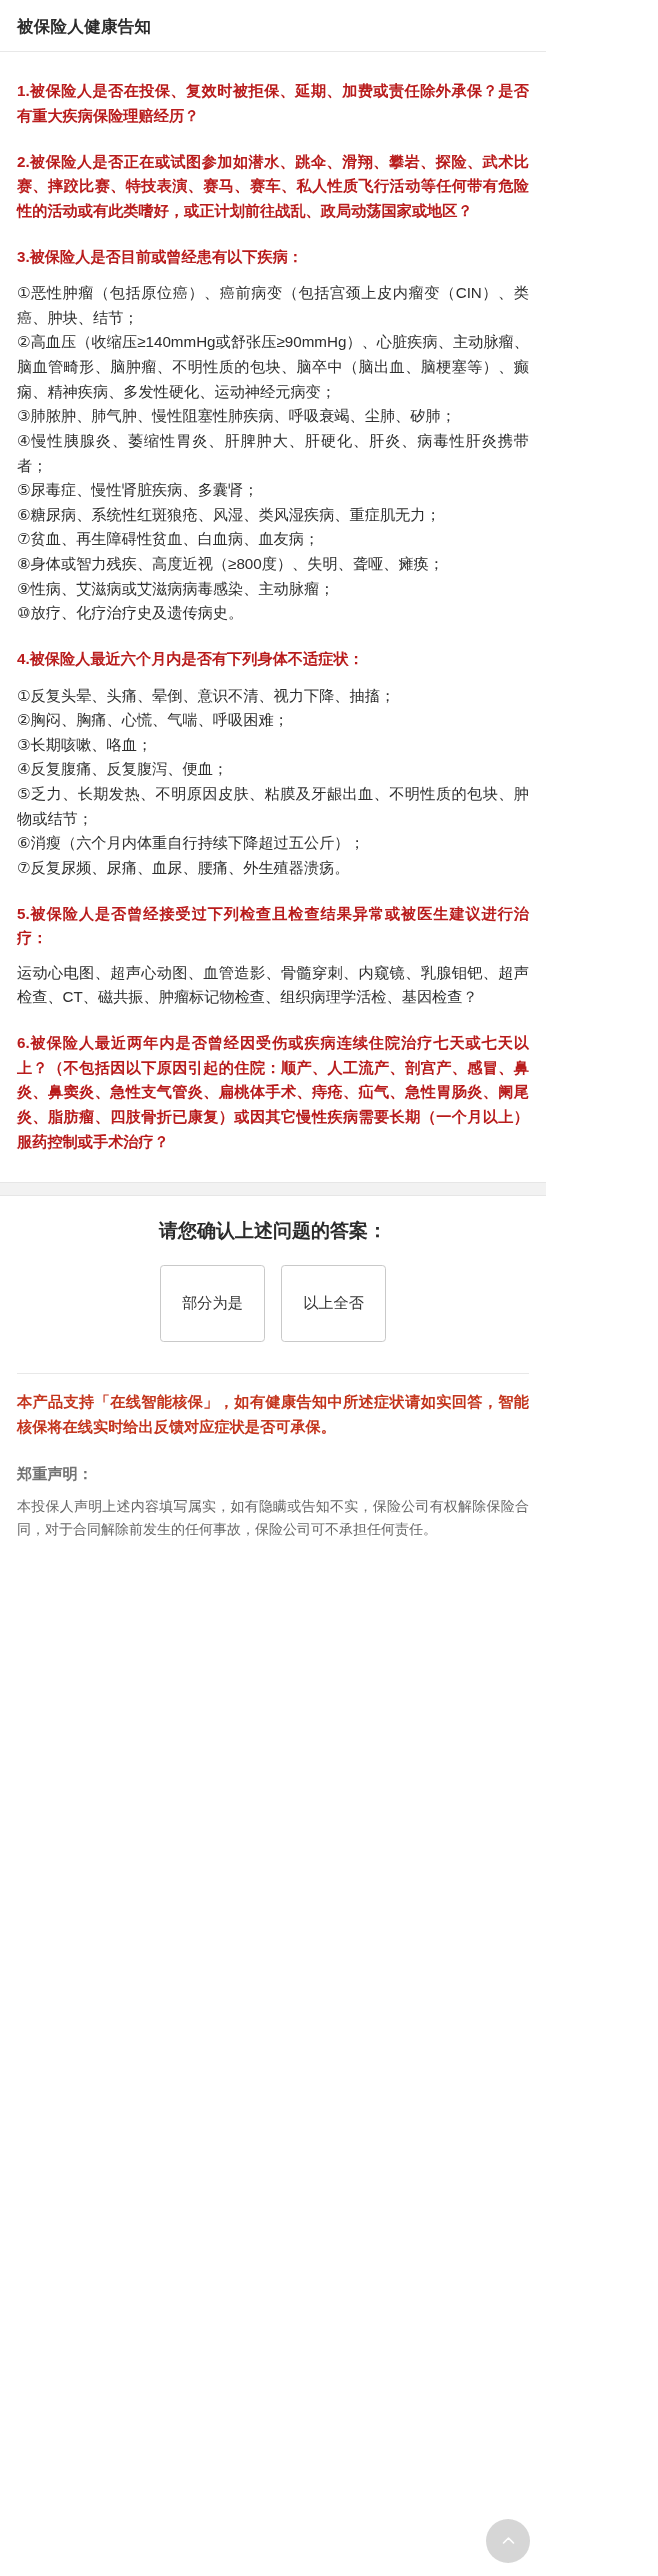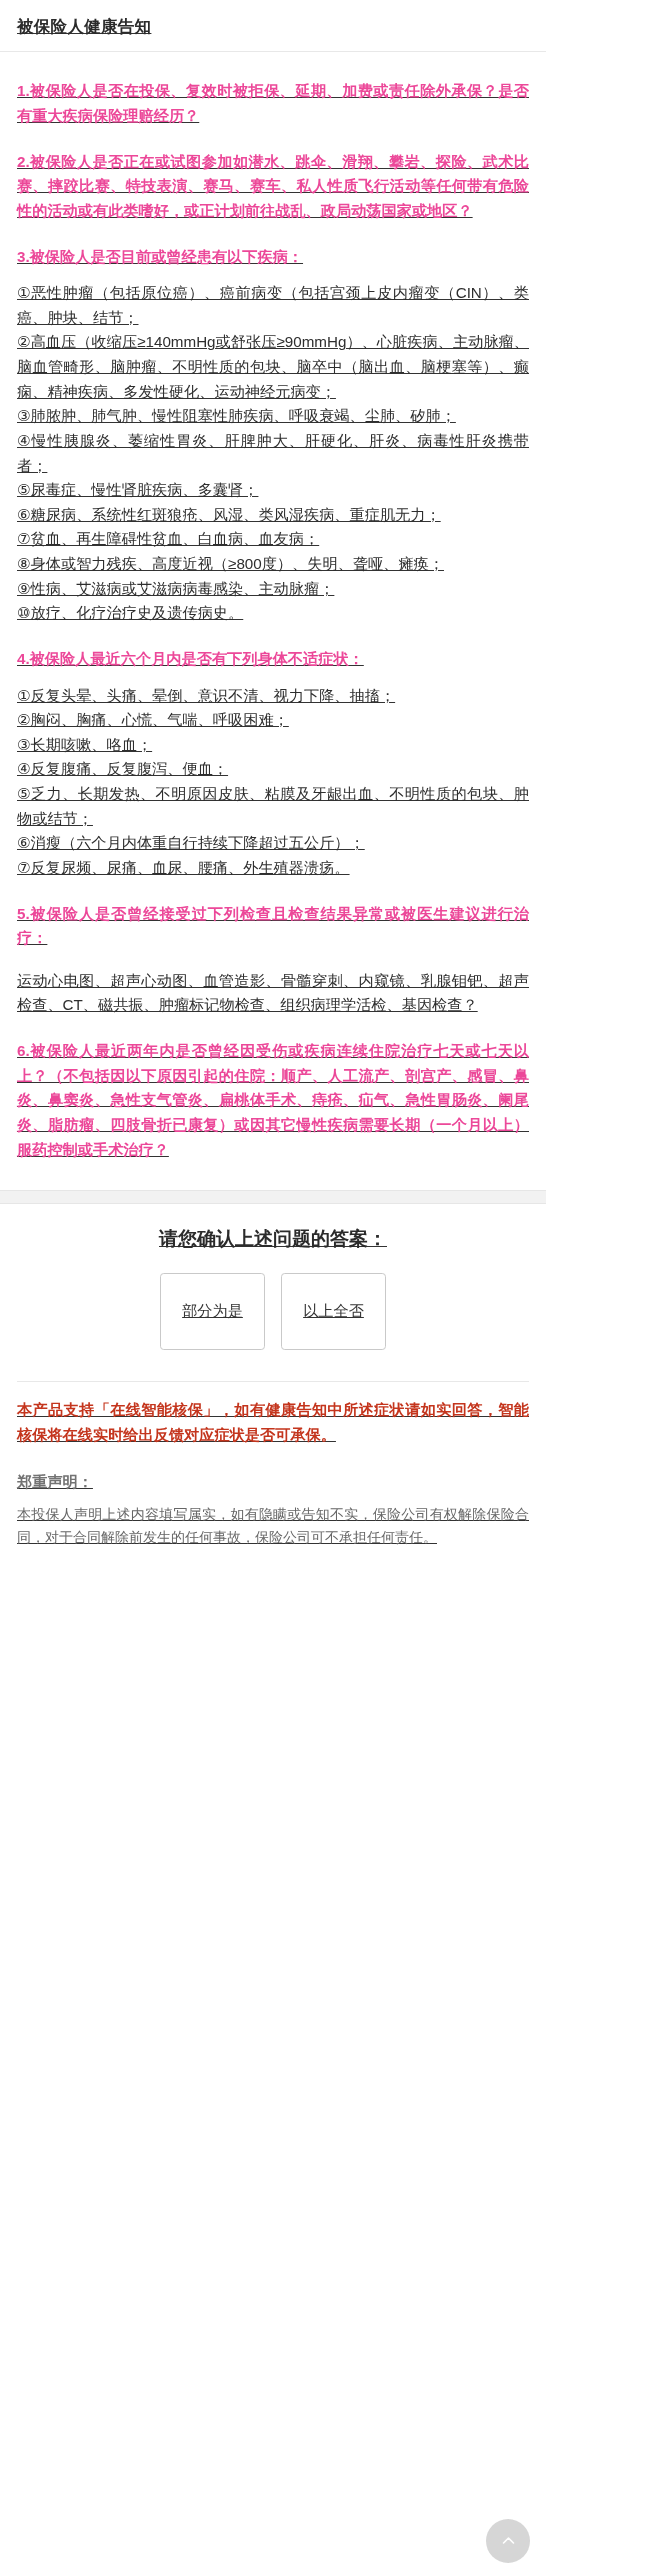--- a/index.html
+++ b/index.html
@@ -9,21 +9,20 @@
     background: #ffffff;
     font-family: "Liberation Sans", "DejaVu Sans", sans-serif;
     color: #333333;
     -webkit-font-smoothing: antialiased;
   }
   .page {
     width: 546px;
     min-height: 2576px;
     position: relative;
     background: #ffffff;
-    text-decoration: underline;
   }
 
   
   .header {
     padding: 16px 17px 13.4px 17px;
     border-bottom: 0.6px solid #e8e8e8;
   }
   .header-title {
     font-size: 16.5px;
     font-weight: bold;
@@ -34,30 +33,30 @@
   
   .questions {
     padding: 6.1px 17px 3.7px 17px;
   }
   .q-block {
     margin-top: 21px;
   }
   .q-title {
     font-size: 15.2px;
     line-height: 1.62;
-    color: #ec4899;
+    color: #b91c1c;
     font-weight: bold;
     text-align: justify;
   }
   .q-sub {
     font-size: 15.2px;
     line-height: 1.62;
     color: #2e2e2e;
     text-align: justify;
-    margin-top: 18px;
+    margin-top: 10px;
   }
   .q-list {
     margin-top: 12px;
   }
   .q-item {
     font-size: 15.2px;
     line-height: 1.62;
     color: #2e2e2e;
     text-align: justify;
   }

